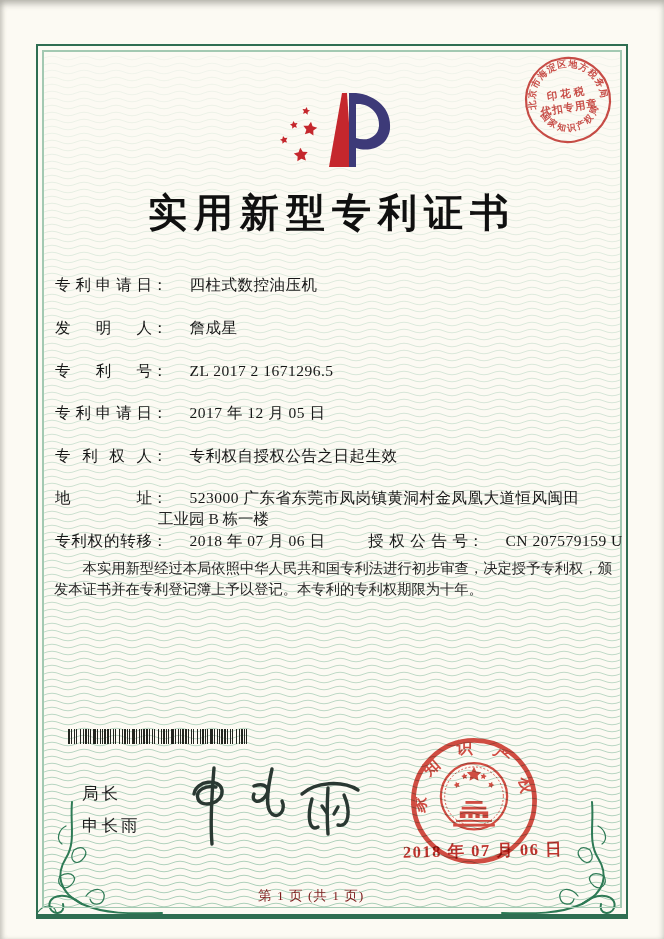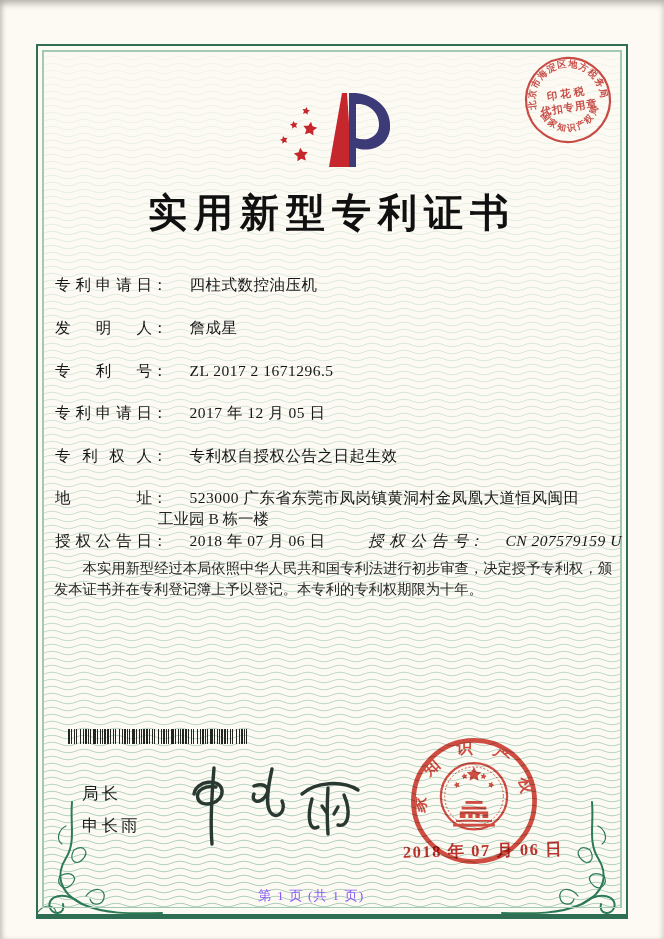--- a/index.html
+++ b/index.html
@@ -24,21 +24,21 @@
   
   .cert-no{position:absolute;left:56px;top:86px;font-size:15px;letter-spacing:2px;color:#1d1d1d;z-index:3;}
   .logo{position:absolute;left:268px;top:84px;z-index:3;}
   .title{position:absolute;left:0;top:186px;width:664px;text-align:center;margin:0;
     font-size:39px;font-weight:600;letter-spacing:7px;color:#101010;z-index:3;}
   
   .frow{position:absolute;left:55px;font-size:15.5px;color:#161616;z-index:3;white-space:nowrap;}
   .flabel{display:inline-block;width:97px;text-align:justify;text-align-last:justify;vertical-align:bottom;}
   .fvalue{margin-left:22px;letter-spacing:.5px;}
   .addr2{position:absolute;left:158px;top:509px;font-size:15.5px;z-index:3;}
-  .grant-right{left:368px;font-style:italic;}
+  .grant-right{left:368px;}
   .grant-right .flabel{width:100px;}
   
   .body-text{position:absolute;left:54px;top:558px;width:558px;z-index:3;}
   .body-text p{margin:0 0 2px 0;text-indent:2em;font-size:14.3px;line-height:1.5;
     color:#262626;text-align:justify;}
   
   .barcode{position:absolute;left:68px;top:729px;width:181px;height:15px;font-size:0;z-index:3;}
   .barcode i{display:inline-block;height:100%;}
   
   .official{position:absolute;left:82px;font-size:16.5px;letter-spacing:3px;color:#1d1d1d;z-index:3;}
@@ -49,21 +49,21 @@
   .tax-stamp{left:512px;top:44px;transform:rotate(-9deg);}
   .tax-stamp text{fill:#c63a36;font-weight:700;font-family:"Liberation Serif",serif;}
   .tax-stamp circle{fill:none;stroke:#c63a36;}
   .main-seal{left:403px;top:730px;}
   .main-seal text{fill:#cf3a30;font-weight:700;}
   .main-seal .shape{fill:#cf3a30;}
   .main-seal circle{fill:none;stroke:#cf3a30;}
   .seal-date{position:absolute;left:403px;top:840px;font-size:16.5px;letter-spacing:1.5px;
     color:#c23530;z-index:5;mix-blend-mode:multiply;transform:rotate(-1.2deg);font-weight:600;}
   
-  .footer{position:absolute;left:258px;top:887px;font-size:13.5px;letter-spacing:1px;color:#8b5cf6;z-index:3;}
+  .footer{position:absolute;left:258px;top:887px;font-size:13.5px;letter-spacing:1px;color:#7f1d1d;z-index:3;}
 </style>
 </head>
 <body>
 
 <div class="page">
 
   <svg class="waves" width="576" height="856">
       <path d="M0 6 q8 -3.5 16 0 q8 3.5 16 0 q8 -3.5 16 0 q8 3.5 16 0 q8 -3.5 16 0 q8 3.5 16 0 q8 -3.5 16 0 q8 3.5 16 0 q8 -3.5 16 0 q8 3.5 16 0 q8 -3.5 16 0 q8 3.5 16 0 q8 -3.5 16 0 q8 3.5 16 0 q8 -3.5 16 0 q8 3.5 16 0 q8 -3.5 16 0 q8 3.5 16 0 q8 -3.5 16 0 q8 3.5 16 0 q8 -3.5 16 0 q8 3.5 16 0 q8 -3.5 16 0 q8 3.5 16 0 q8 -3.5 16 0 q8 3.5 16 0 q8 -3.5 16 0 q8 3.5 16 0 q8 -3.5 16 0 q8 3.5 16 0 q8 -3.5 16 0 q8 3.5 16 0 q8 -3.5 16 0 q8 3.5 16 0 q8 -3.5 16 0 q8 3.5 16 0" opacity="0.08"></path>
       <path d="M0 13 q8 -3.5 16 0 q8 3.5 16 0 q8 -3.5 16 0 q8 3.5 16 0 q8 -3.5 16 0 q8 3.5 16 0 q8 -3.5 16 0 q8 3.5 16 0 q8 -3.5 16 0 q8 3.5 16 0 q8 -3.5 16 0 q8 3.5 16 0 q8 -3.5 16 0 q8 3.5 16 0 q8 -3.5 16 0 q8 3.5 16 0 q8 -3.5 16 0 q8 3.5 16 0 q8 -3.5 16 0 q8 3.5 16 0 q8 -3.5 16 0 q8 3.5 16 0 q8 -3.5 16 0 q8 3.5 16 0 q8 -3.5 16 0 q8 3.5 16 0 q8 -3.5 16 0 q8 3.5 16 0 q8 -3.5 16 0 q8 3.5 16 0 q8 -3.5 16 0 q8 3.5 16 0 q8 -3.5 16 0 q8 3.5 16 0 q8 -3.5 16 0 q8 3.5 16 0" opacity="0.09"></path>
       <path d="M0 20 q8 -3.5 16 0 q8 3.5 16 0 q8 -3.5 16 0 q8 3.5 16 0 q8 -3.5 16 0 q8 3.5 16 0 q8 -3.5 16 0 q8 3.5 16 0 q8 -3.5 16 0 q8 3.5 16 0 q8 -3.5 16 0 q8 3.5 16 0 q8 -3.5 16 0 q8 3.5 16 0 q8 -3.5 16 0 q8 3.5 16 0 q8 -3.5 16 0 q8 3.5 16 0 q8 -3.5 16 0 q8 3.5 16 0 q8 -3.5 16 0 q8 3.5 16 0 q8 -3.5 16 0 q8 3.5 16 0 q8 -3.5 16 0 q8 3.5 16 0 q8 -3.5 16 0 q8 3.5 16 0 q8 -3.5 16 0 q8 3.5 16 0 q8 -3.5 16 0 q8 3.5 16 0 q8 -3.5 16 0 q8 3.5 16 0 q8 -3.5 16 0 q8 3.5 16 0" opacity="0.09"></path>
@@ -244,21 +244,21 @@
   </div>
   <div class="frow" style="top:446px">
     <span class="flabel">专利权人</span><span>：</span><span class="fvalue">专利权自授权公告之日起生效</span>
   </div>
   <div class="frow" style="top:488px">
     <span class="flabel">地址</span><span>：</span><span class="fvalue">523000 广东省东莞市凤岗镇黄洞村金凤凰大道恒风闽田</span>
   </div>
   <div class="addr2">工业园 B 栋一楼</div>
 
   <div class="frow" style="top:531px">
-    <span class="flabel">授权公告日</span><span>：</span><span class="fvalue">2018 年 07 月 06 日</span>
+    <span class="flabel">专利权的转移</span><span>：</span><span class="fvalue">2018 年 07 月 06 日</span>
   </div>
   <div class="frow grant-right" style="top:531px">
     <span class="flabel">授权公告号</span><span>：</span><span class="fvalue">CN 207579159 U</span>
   </div>
 
   <div class="body-text">
     <p>本实用新型经过本局依照中华人民共和国专利法进行初步审查，决定授予专利权，颁发本证书并在专利登记簿上予以登记。本专利的专利权期限为十年。</p>
   </div>
 
   <div class="barcode"><i style="width: 2px; background: rgb(35, 37, 31);"></i><i style="width: 1px; background: transparent;"></i><i style="width: 1px; background: rgb(35, 37, 31);"></i><i style="width: 2px; background: transparent;"></i><i style="width: 1px; background: rgb(35, 37, 31);"></i><i style="width: 1px; background: transparent;"></i><i style="width: 1px; background: rgb(35, 37, 31);"></i><i style="width: 3px; background: transparent;"></i><i style="width: 1px; background: rgb(35, 37, 31);"></i><i style="width: 2px; background: transparent;"></i><i style="width: 1px; background: rgb(35, 37, 31);"></i><i style="width: 1px; background: transparent;"></i><i style="width: 2px; background: rgb(35, 37, 31);"></i><i style="width: 1px; background: transparent;"></i><i style="width: 1px; background: rgb(35, 37, 31);"></i><i style="width: 1px; background: transparent;"></i><i style="width: 1px; background: rgb(35, 37, 31);"></i><i style="width: 2px; background: transparent;"></i><i style="width: 3px; background: rgb(35, 37, 31);"></i><i style="width: 1px; background: transparent;"></i><i style="width: 1px; background: rgb(35, 37, 31);"></i><i style="width: 2px; background: transparent;"></i><i style="width: 1px; background: rgb(35, 37, 31);"></i><i style="width: 1px; background: transparent;"></i><i style="width: 1px; background: rgb(35, 37, 31);"></i><i style="width: 1px; background: transparent;"></i><i style="width: 2px; background: rgb(35, 37, 31);"></i><i style="width: 1px; background: transparent;"></i><i style="width: 2px; background: rgb(35, 37, 31);"></i><i style="width: 1px; background: transparent;"></i><i style="width: 1px; background: rgb(35, 37, 31);"></i><i style="width: 2px; background: transparent;"></i><i style="width: 1px; background: rgb(35, 37, 31);"></i><i style="width: 1px; background: transparent;"></i><i style="width: 1px; background: rgb(35, 37, 31);"></i><i style="width: 3px; background: transparent;"></i><i style="width: 1px; background: rgb(35, 37, 31);"></i><i style="width: 2px; background: transparent;"></i><i style="width: 1px; background: rgb(35, 37, 31);"></i><i style="width: 1px; background: transparent;"></i><i style="width: 2px; background: rgb(35, 37, 31);"></i><i style="width: 1px; background: transparent;"></i><i style="width: 1px; background: rgb(35, 37, 31);"></i><i style="width: 1px; background: transparent;"></i><i style="width: 1px; background: rgb(35, 37, 31);"></i><i style="width: 2px; background: transparent;"></i><i style="width: 3px; background: rgb(35, 37, 31);"></i><i style="width: 1px; background: transparent;"></i><i style="width: 1px; background: rgb(35, 37, 31);"></i><i style="width: 2px; background: transparent;"></i><i style="width: 1px; background: rgb(35, 37, 31);"></i><i style="width: 1px; background: transparent;"></i><i style="width: 1px; background: rgb(35, 37, 31);"></i><i style="width: 1px; background: transparent;"></i><i style="width: 2px; background: rgb(35, 37, 31);"></i><i style="width: 1px; background: transparent;"></i><i style="width: 2px; background: rgb(35, 37, 31);"></i><i style="width: 1px; background: transparent;"></i><i style="width: 1px; background: rgb(35, 37, 31);"></i><i style="width: 2px; background: transparent;"></i><i style="width: 1px; background: rgb(35, 37, 31);"></i><i style="width: 1px; background: transparent;"></i><i style="width: 1px; background: rgb(35, 37, 31);"></i><i style="width: 3px; background: transparent;"></i><i style="width: 1px; background: rgb(35, 37, 31);"></i><i style="width: 2px; background: transparent;"></i><i style="width: 1px; background: rgb(35, 37, 31);"></i><i style="width: 1px; background: transparent;"></i><i style="width: 2px; background: rgb(35, 37, 31);"></i><i style="width: 1px; background: transparent;"></i><i style="width: 1px; background: rgb(35, 37, 31);"></i><i style="width: 1px; background: transparent;"></i><i style="width: 1px; background: rgb(35, 37, 31);"></i><i style="width: 2px; background: transparent;"></i><i style="width: 3px; background: rgb(35, 37, 31);"></i><i style="width: 1px; background: transparent;"></i><i style="width: 1px; background: rgb(35, 37, 31);"></i><i style="width: 2px; background: transparent;"></i><i style="width: 1px; background: rgb(35, 37, 31);"></i><i style="width: 1px; background: transparent;"></i><i style="width: 1px; background: rgb(35, 37, 31);"></i><i style="width: 1px; background: transparent;"></i><i style="width: 2px; background: rgb(35, 37, 31);"></i><i style="width: 1px; background: transparent;"></i><i style="width: 2px; background: rgb(35, 37, 31);"></i><i style="width: 1px; background: transparent;"></i><i style="width: 1px; background: rgb(35, 37, 31);"></i><i style="width: 2px; background: transparent;"></i><i style="width: 1px; background: rgb(35, 37, 31);"></i><i style="width: 1px; background: transparent;"></i><i style="width: 1px; background: rgb(35, 37, 31);"></i><i style="width: 3px; background: transparent;"></i><i style="width: 1px; background: rgb(35, 37, 31);"></i><i style="width: 2px; background: transparent;"></i><i style="width: 1px; background: rgb(35, 37, 31);"></i><i style="width: 1px; background: transparent;"></i><i style="width: 2px; background: rgb(35, 37, 31);"></i><i style="width: 1px; background: transparent;"></i><i style="width: 1px; background: rgb(35, 37, 31);"></i><i style="width: 1px; background: transparent;"></i><i style="width: 1px; background: rgb(35, 37, 31);"></i><i style="width: 2px; background: transparent;"></i><i style="width: 3px; background: rgb(35, 37, 31);"></i><i style="width: 1px; background: transparent;"></i><i style="width: 1px; background: rgb(35, 37, 31);"></i><i style="width: 2px; background: transparent;"></i><i style="width: 1px; background: rgb(35, 37, 31);"></i><i style="width: 1px; background: transparent;"></i><i style="width: 1px; background: rgb(35, 37, 31);"></i><i style="width: 1px; background: transparent;"></i><i style="width: 2px; background: rgb(35, 37, 31);"></i><i style="width: 1px; background: transparent;"></i><i style="width: 2px; background: rgb(35, 37, 31);"></i><i style="width: 1px; background: transparent;"></i><i style="width: 1px; background: rgb(35, 37, 31);"></i><i style="width: 2px; background: transparent;"></i><i style="width: 1px; background: rgb(35, 37, 31);"></i><i style="width: 1px; background: transparent;"></i><i style="width: 1px; background: rgb(35, 37, 31);"></i><i style="width: 3px; background: transparent;"></i><i style="width: 1px; background: rgb(35, 37, 31);"></i><i style="width: 2px; background: transparent;"></i><i style="width: 1px; background: rgb(35, 37, 31);"></i><i style="width: 1px; background: transparent;"></i><i style="width: 2px; background: rgb(35, 37, 31);"></i><i style="width: 1px; background: transparent;"></i><i style="width: 1px; background: rgb(35, 37, 31);"></i><i style="width: 1px; background: transparent;"></i><i style="width: 1px; background: rgb(35, 37, 31);"></i></div>

